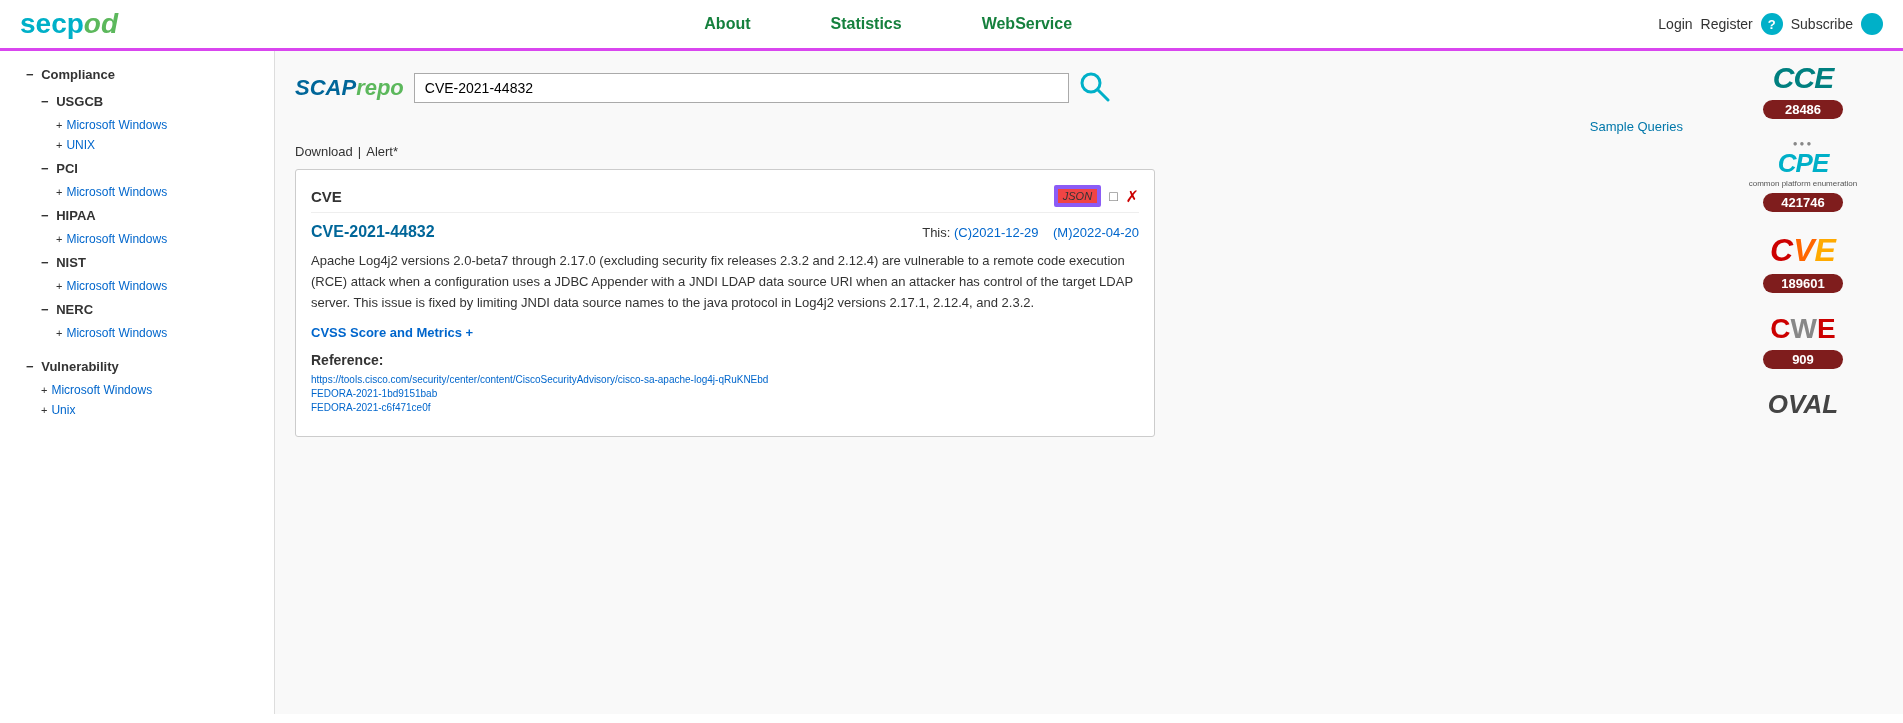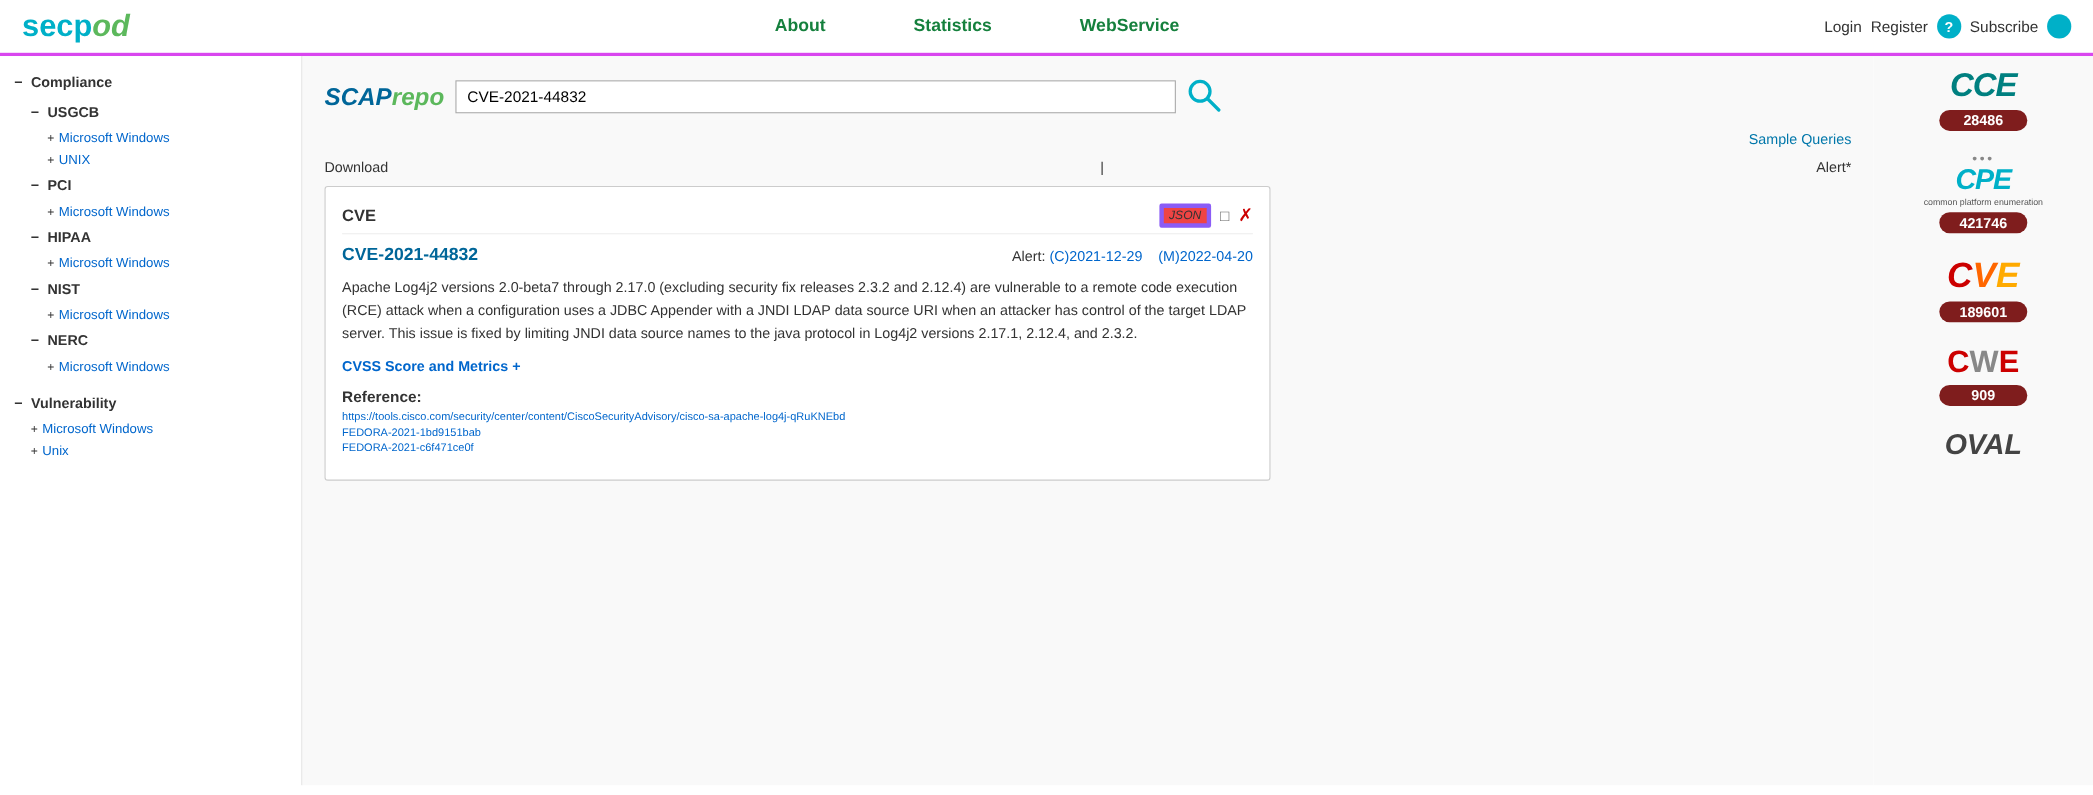--- a/index.html
+++ b/index.html
@@ -25,21 +25,21 @@
 
     
     #layout { display: flex; height: calc(100vh - 60px); }
 
     
     #sidebar {
       width: 275px;
       min-width: 275px;
       background: #fff;
       border-right: 1px solid #ddd;
-      padding: 10px 3px;
+      padding: 10px 16px;
       overflow-y: auto;
     }
     .sidebar-section-title {
       font-size: 13px;
       font-weight: bold;
       color: #333;
       padding: 6px 10px;
       cursor: pointer;
     }
     .sidebar-section-title .toggle { margin-right: 4px; color: #333; }
@@ -100,21 +100,21 @@
     #sample-queries {
       display: flex;
       justify-content: flex-end;
       margin-bottom: 10px;
     }
     #sample-queries a { color: #0077aa; text-decoration: none; font-size: 13px; }
 
     
     #download-bar {
       display: flex;
-      justify-content: space-between;
+      justify-content: flex-start;
       align-items: center;
       margin-bottom: 10px;
       font-size: 13px;
       color: #333;
     }
     #download-bar a { color: #333; text-decoration: none; }
     #download-bar .separator { margin: 0 5px; }
 
     
     #cve-card {
@@ -338,21 +338,21 @@
         <div id="cve-card-actions">
           <span class="json-badge">JSON</span>
           <span style="cursor:pointer;color:#666;font-size:14px;">□</span>
           <span class="close-icon">✗</span>
         </div>
       </div>
 
       <div id="cve-id-line">
         <span id="cve-id">CVE-2021-44832</span>
         <div id="cve-dates">
-          <span class="label">Alert:</span>
+          <span class="label">This:</span>
           <span class="date">(C)2021-12-29</span>
           &nbsp;&nbsp;
           <span class="date">(M)2022-04-20</span>
         </div>
       </div>
 
       <div id="cve-description">Apache Log4j2 versions 2.0-beta7 through 2.17.0 (excluding security fix releases 2.3.2 and 2.12.4) are vulnerable to a remote code execution (RCE) attack when a configuration uses a JDBC Appender with a JNDI LDAP data source URI when an attacker has control of the target LDAP server. This issue is fixed by limiting JNDI data source names to the java protocol in Log4j2 versions 2.17.1, 2.12.4, and 2.3.2.</div>
 
       <div id="cvss-link">
         <a style="color:#0066cc;text-decoration:none;font-size:13px;font-weight:bold;">CVSS Score and Metrics +</a>

